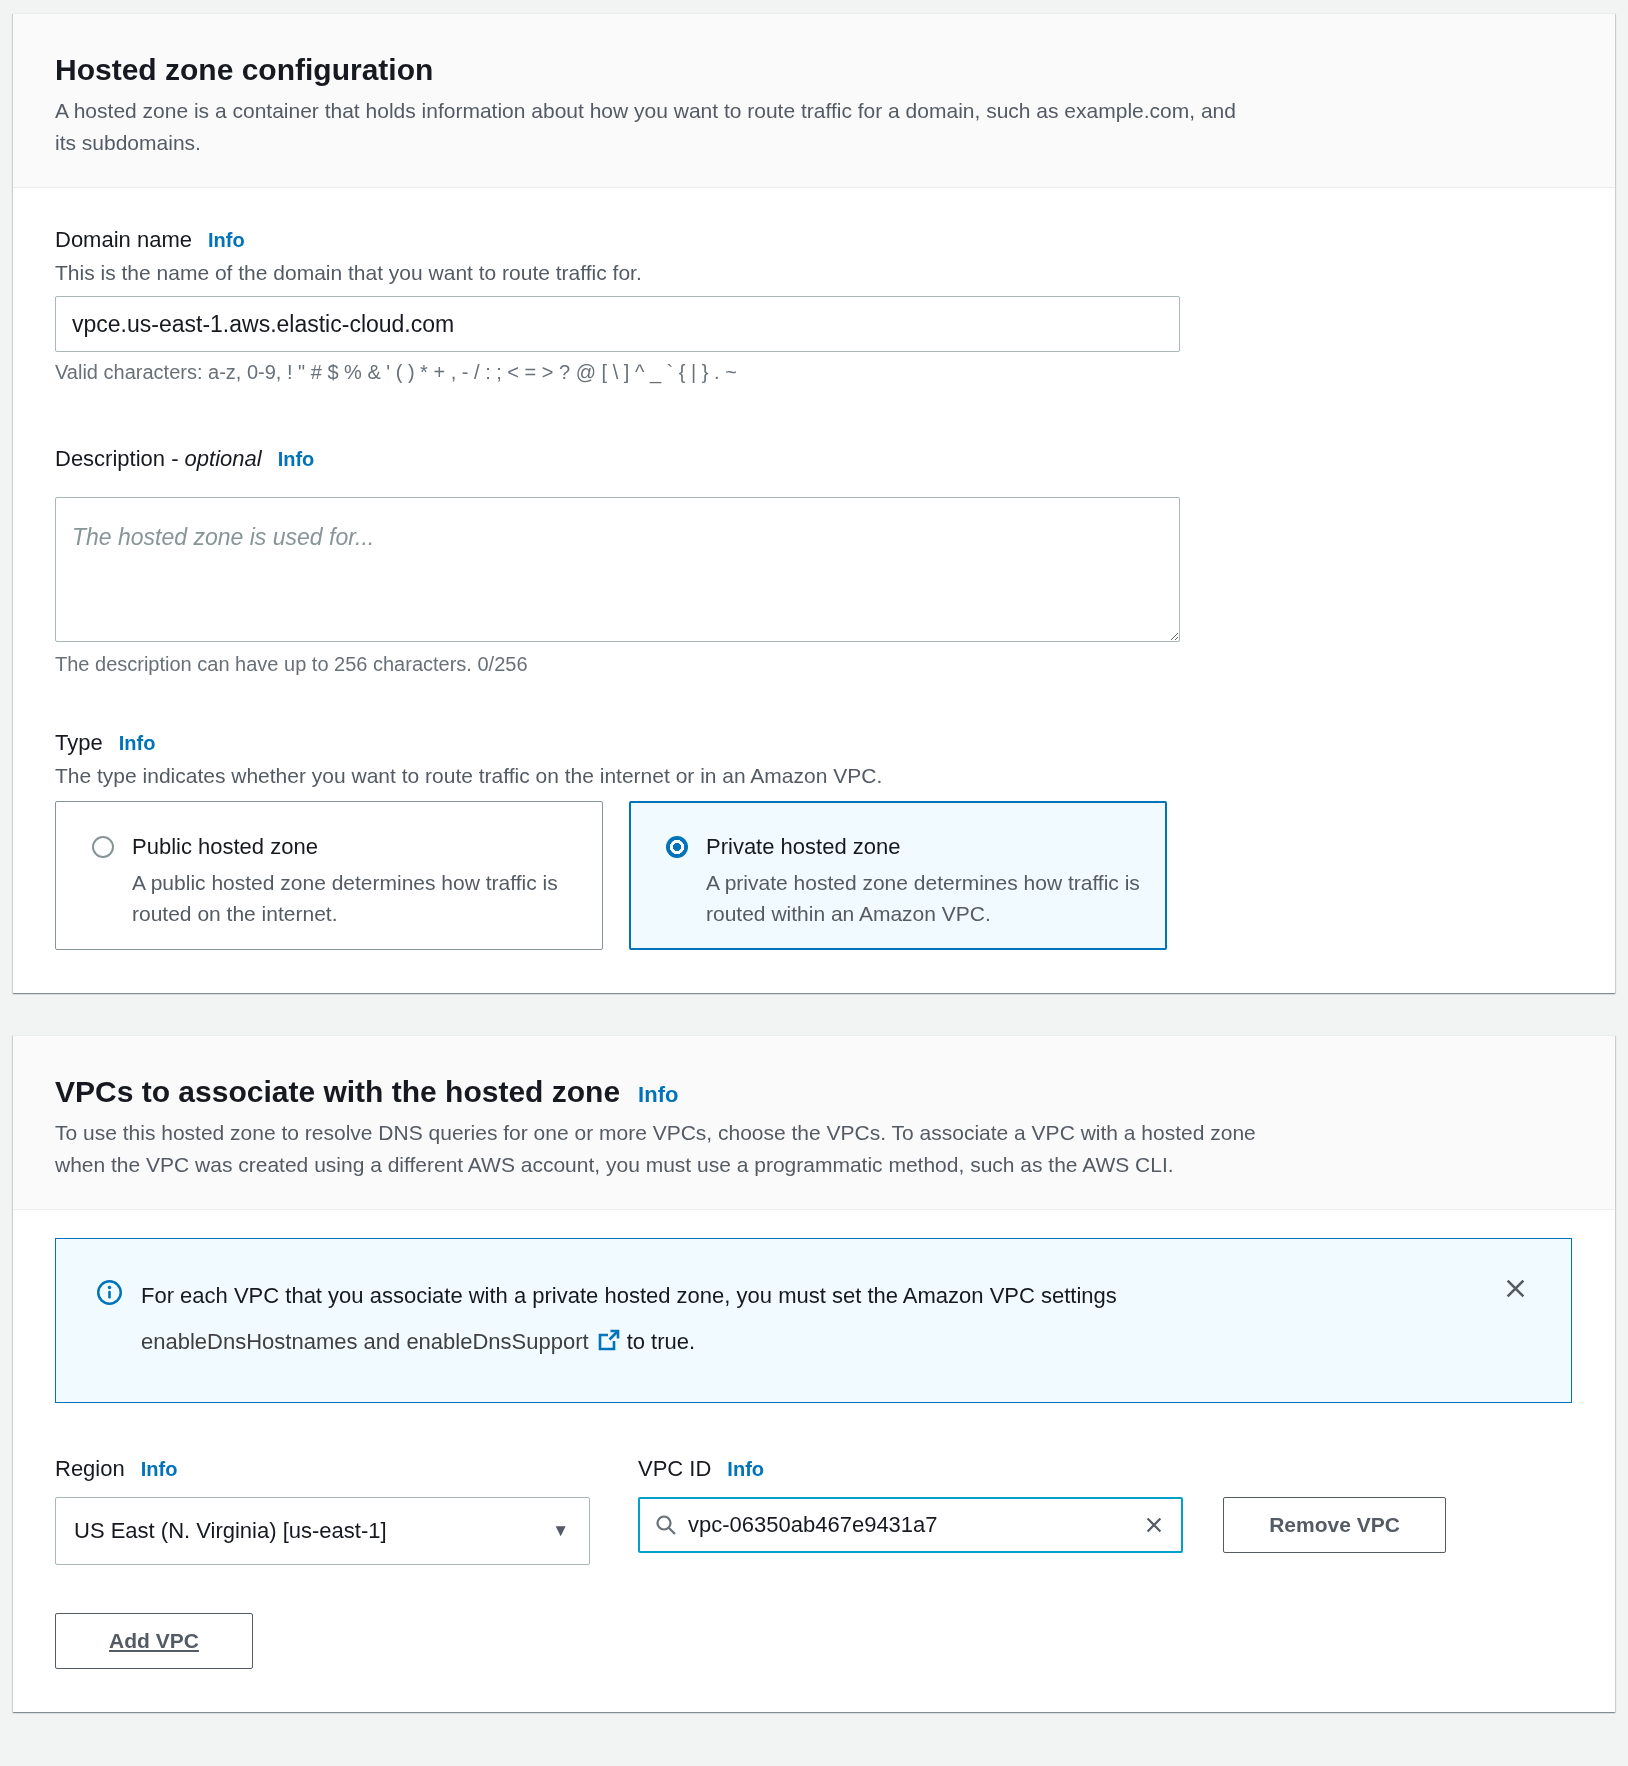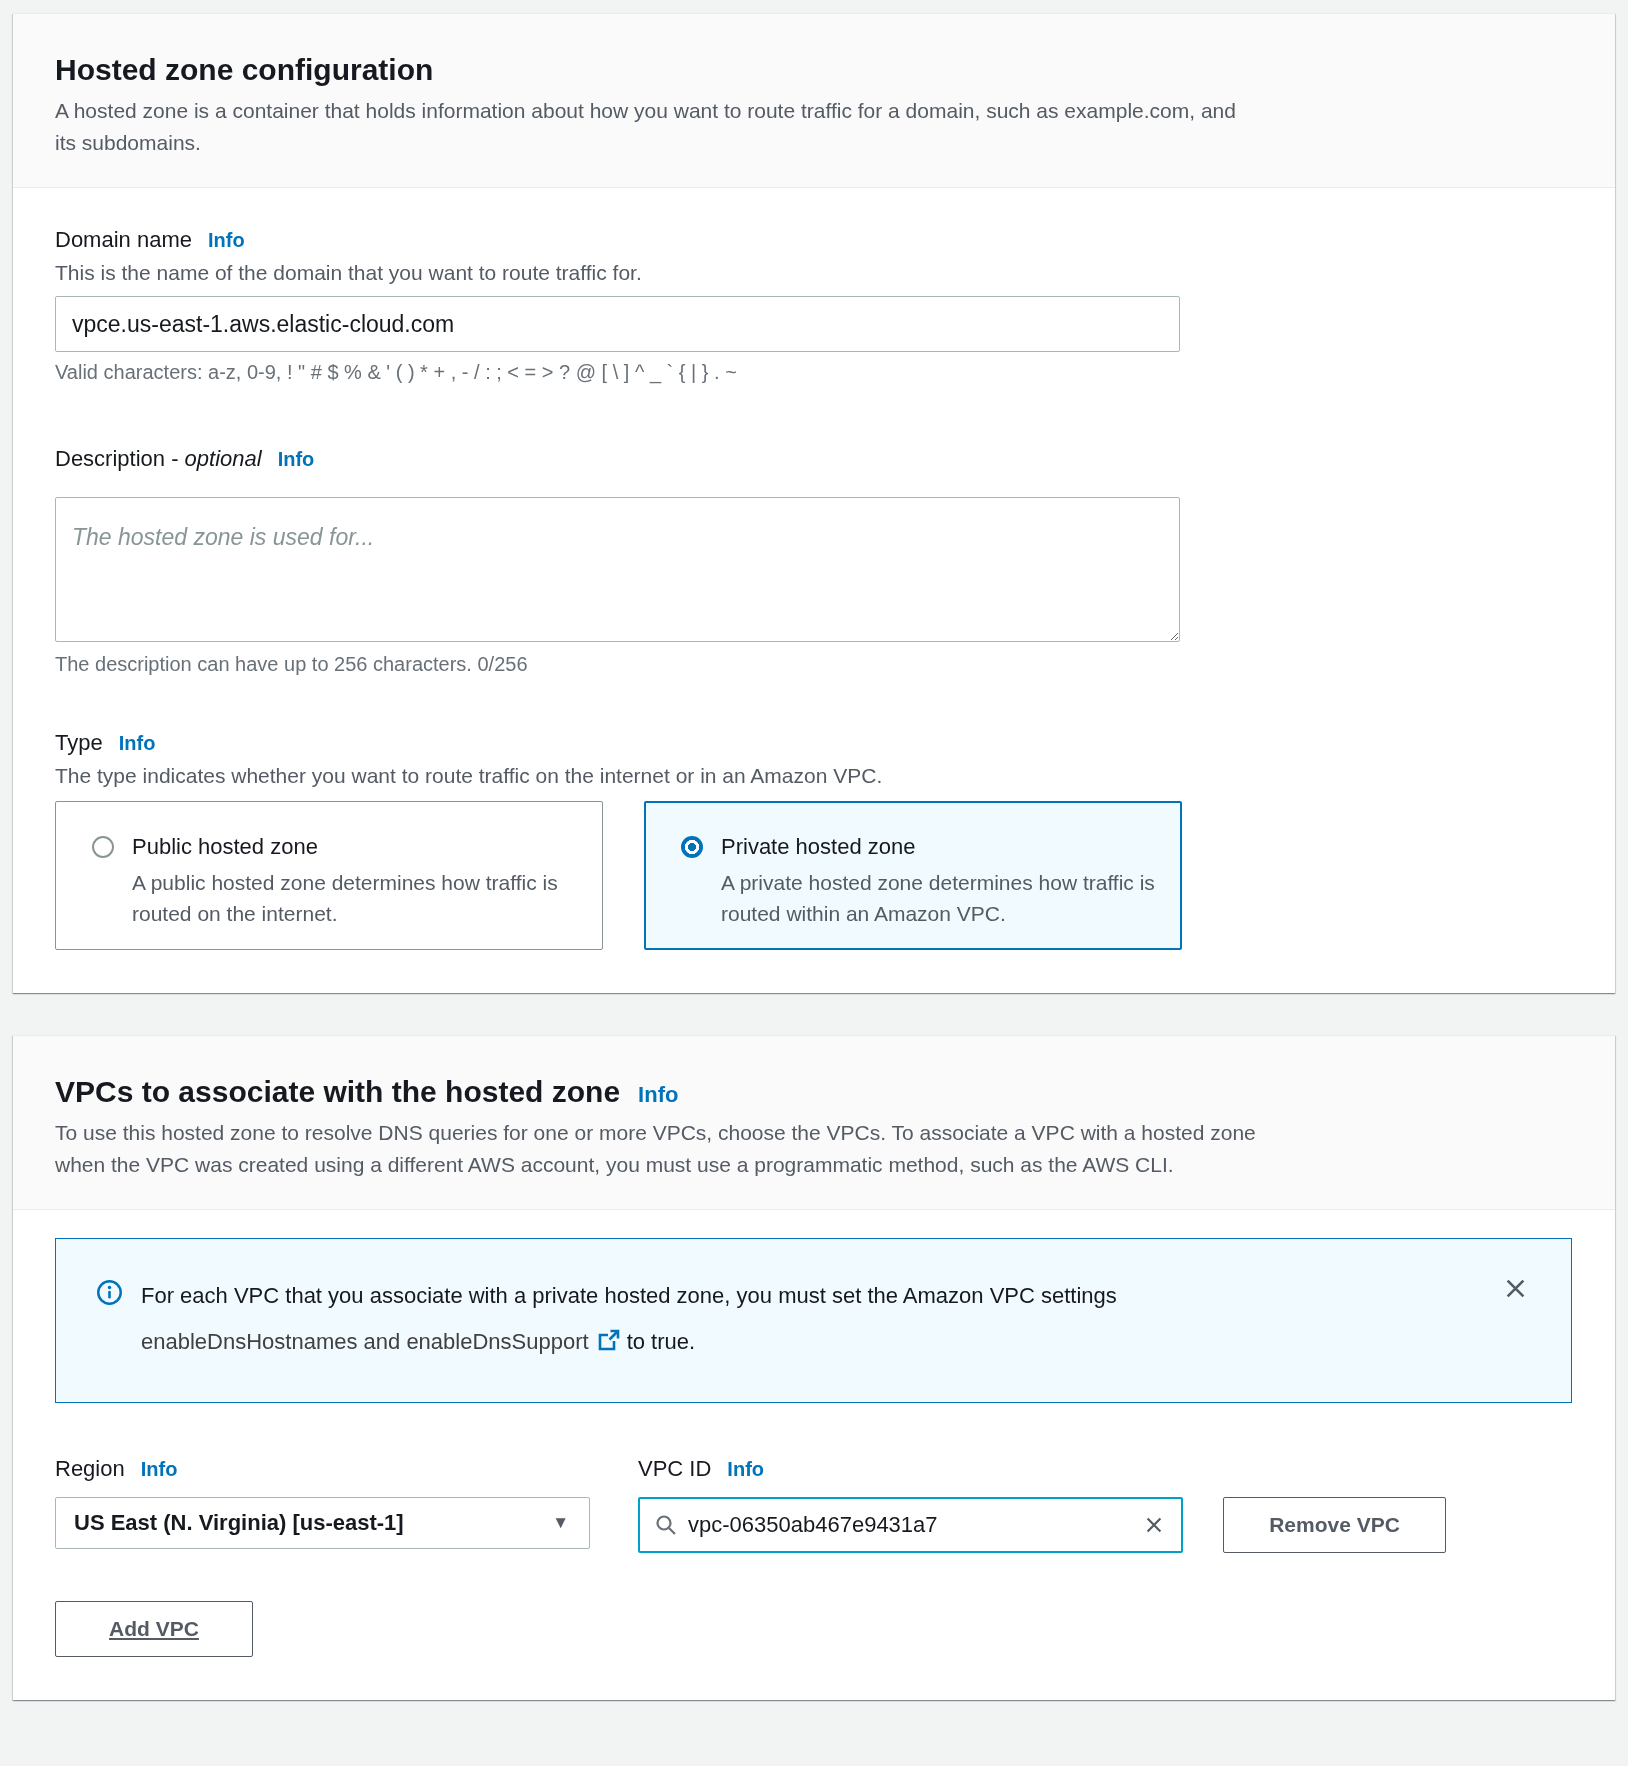--- a/index.html
+++ b/index.html
@@ -65,21 +65,21 @@
     display:block; margin-top:24px;
     width:1125px; height:145px;
     border:1px solid #aab7b8; border-radius:2px;
     padding:26px 16px; font-size:23px; color:#16191f;
     font-family:"Liberation Sans", sans-serif;
     background:#fff; outline:none; resize:vertical;
   }
   .textarea::placeholder { color:#879596; font-style:italic; font-size:23px; }
 
   
-  .tiles { display:flex; gap:41px; margin-top:12px; }
+  .tiles { display:flex; gap:26px; margin-top:12px; }
   .tile {
     border:1px solid #879596; border-radius:2px; background:#fff;
     padding:30px 24px 21px 36px; display:flex; align-items:flex-start;
     cursor:pointer;
   }
   .tile.t1 { width:548px; height:149px; }
   .tile.t2 { width:538px; height:149px; }
   .tile.selected {
     border:2px solid #0073bb; background:#f1faff;
     padding:29px 23px 20px 35px;
@@ -111,24 +111,24 @@
   .alert-close {
     position:absolute; top:32px; right:38px;
     background:none; border:none; padding:4px; cursor:pointer; line-height:0;
   }
 
   
   .assoc-row { display:flex; align-items:flex-start; margin-top:52px; }
   .group-region { width:535px; }
   .group-vpc { width:545px; margin-left:48px; }
   .select {
-    margin-top:14px; height:52px; width:535px;
+    margin-top:14px; height:68px; width:535px;
     border:1px solid #aab7b8; border-radius:2px; background:#fff;
     display:flex; align-items:center; justify-content:space-between;
-    padding:0 20px 0 18px; font-size:22px; color:#16191f; cursor:pointer;font-weight:bold;
+    padding:0 20px 0 18px; font-size:22px; color:#16191f; cursor:pointer;
   }
   .caret { font-size:17px; color:#545b64; }
   .search-field {
     margin-top:14px; height:56px; width:545px;
     border:2px solid #00a1c9; border-radius:2px; background:#fff;
     display:flex; align-items:center; padding:0 14px;
   }
   .search-field input {
     border:none; outline:none; flex:1 1 auto; min-width:0;
     font-size:22px; color:#16191f; font-family:"Liberation Sans", sans-serif;

